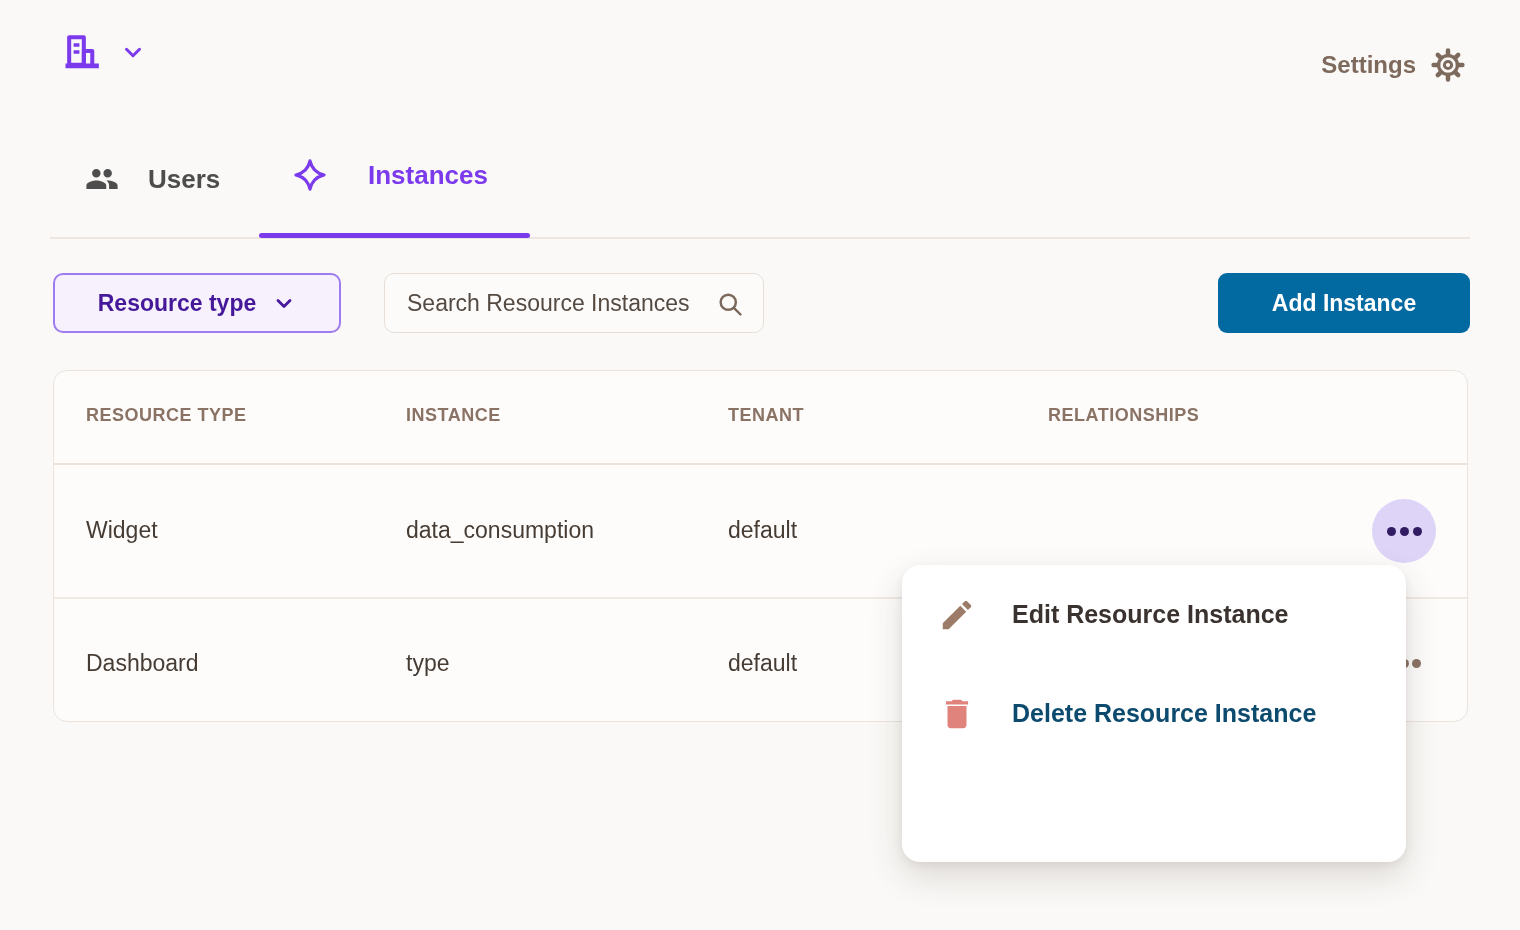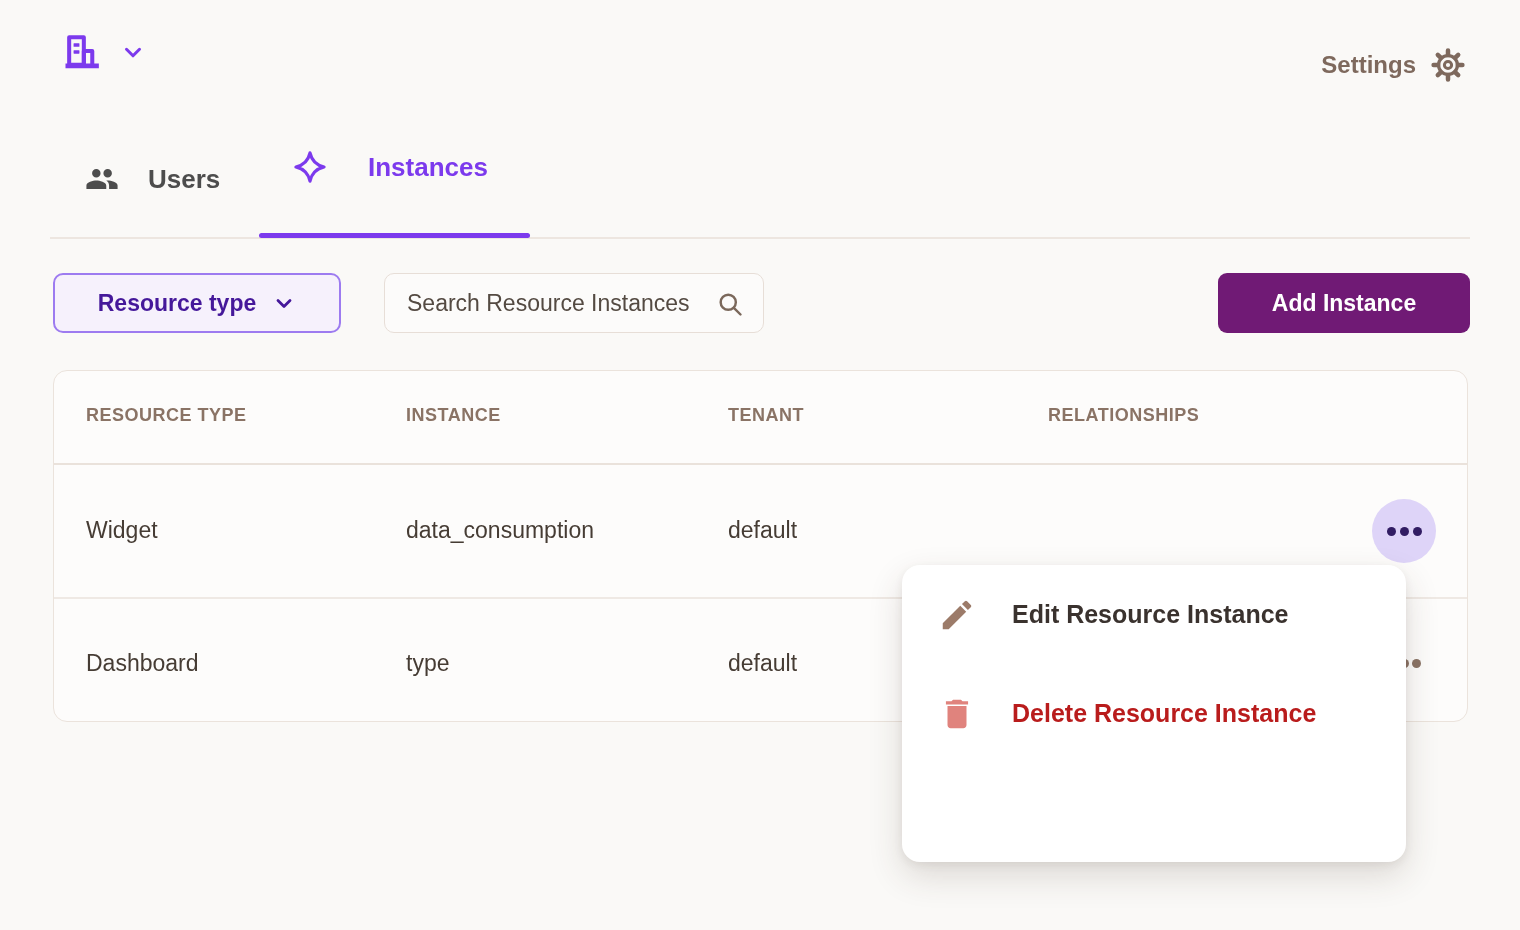--- a/index.html
+++ b/index.html
@@ -25,21 +25,21 @@
     display:flex; align-items:center; gap:14px;
     background:none; border:none; cursor:pointer;margin-top:8px;
   }
   .settings-label { font-size:24px; font-weight:600; color:#7E695D; }
 
   
   .tab { display:flex; align-items:center; gap:13px; cursor:pointer; background:none; border:none; }
   .tab-label { font-size:26px; font-weight:700; }
   .tab-users { left:85px; top:160px; height:38px; }
   .tab-users .tab-label { color:#4D4D4D;margin-left:16px; }
-  .tab-instances { left:292px; top:148px; height:38px;gap:40px; }
+  .tab-instances { left:292px; top:156px; height:38px;gap:40px; }
   .tab-instances .tab-label { color:#7C3AED; }
   .tabs-divider { left:50px; width:1420px; top:237px; height:2px; background:#EDE6E0; }
   .tab-underline { left:259px; width:271px; top:233px; height:5px; background:#7C3AED; border-radius:3px; }
 
   
   .resource-type-btn {
     left:53px; top:273px; width:288px; height:60px;
     background:#F6F1FC; border:2px solid #9D7BF0; border-radius:10px;
     display:flex; align-items:center; justify-content:center; gap:16px;
     cursor:pointer;
@@ -50,21 +50,21 @@
     width:100%; height:100%;
     border:1.5px solid #E7DED7; border-radius:10px;
     background:#FCFBFA; padding:0 60px 0 22px;
     font-family:"Liberation Sans", sans-serif;
     font-size:23px; color:#463C34; outline:none;
   }
   .search-input::placeholder { color:#544A42; opacity:1; }
   .search-icon { position:absolute; right:20px; top:17px; }
   .add-instance-btn {
     left:1218px; top:273px; width:252px; height:60px;
-    background:#701a75; border:none; border-radius:9px;
+    background:#0369a1; border:none; border-radius:9px;
     color:#fff; font-size:23px; font-weight:700;
     font-family:"Liberation Sans", sans-serif; cursor:pointer;
   }
 
   
   .table-card {
     left:53px; top:370px; width:1415px; height:352px;
     background:#FDFCFB; border:1.5px solid #EBE3DC; border-radius:14px;
   }
   .th { position:absolute; top:405px; font-size:18px; font-weight:700; color:#8A7365; letter-spacing:0.5px; }
@@ -92,21 +92,21 @@
     background:#FFFFFF; border-radius:18px;
     box-shadow:0 14px 34px rgba(70,50,40,0.16), 0 3px 8px rgba(70,50,40,0.08);
     z-index:10; overflow:hidden;
   }
   .menu-item {
     height:99px; display:flex; align-items:center; gap:20px;
     padding-left:36px; cursor:pointer;
   }
   .menu-item.highlighted { background:#F4F1F0; }
   .menu-item-label { font-size:25px; font-weight:600; color:#3A322E; padding-left:16px; }
-  .menu-item.danger .menu-item-label { color:#b91c1c; }
+  .menu-item.danger .menu-item-label { color:#0c4a6e; }
 
   .icon { display:inline-flex; flex:none; }
 </style>
 </head>
 <body>
 
 <button class="abs tenant-switcher">
   <span class="icon">
     <svg width="44" height="44" viewBox="0 0 24 24" fill="none">
       <path d="M5 4h8v15H5z" stroke="#7C3AED" stroke-width="2.2" stroke-linejoin="round"></path>

